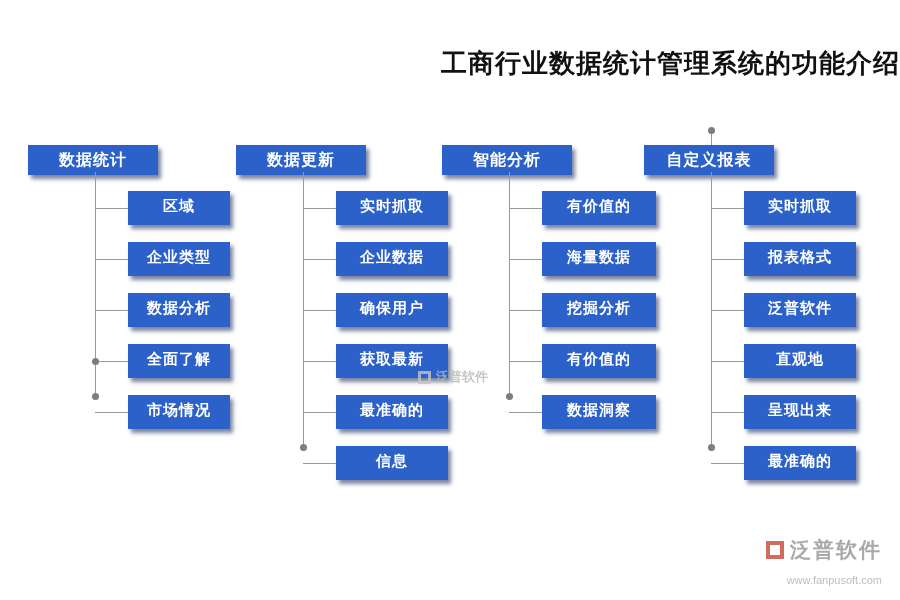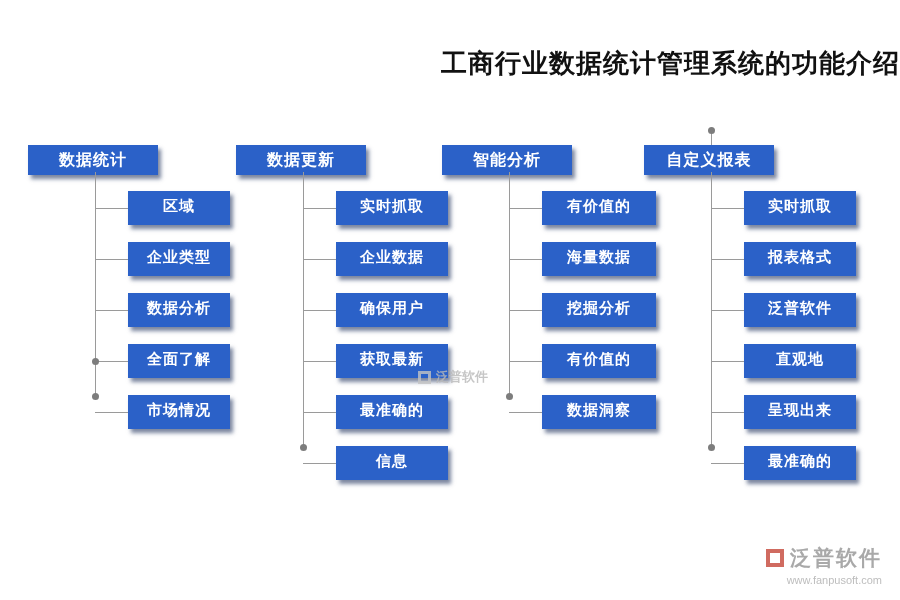--- a/index.html
+++ b/index.html
@@ -56,21 +56,21 @@
     font-family:"Liberation Sans","DejaVu Sans",sans-serif;
   }
   .wm-logo-sm{width:13px;height:13px;border:3px solid #c4c4c4;box-sizing:border-box;}
   .wm-br{
     position:absolute;right:18px;bottom:14px;text-align:right;
     font-family:"Liberation Sans","DejaVu Sans",sans-serif;
   }
   .wm-br .brand-row{display:flex;align-items:center;justify-content:flex-end;gap:6px;}
   .wm-logo{width:18px;height:18px;border:4px solid #c0392b;box-sizing:border-box;opacity:.75;}
   .wm-br .brand{font-size:21px;font-weight:bold;color:#a9a9a9;letter-spacing:2px;}
-  .wm-br .url{font-size:11px;color:#bdbdbd;margin-top:2px;}
+  .wm-br .url{font-size:11px;color:#bdbdbd;margin-top:10px;}
 </style>
 </head>
 <body>
 
 <div id="stage">
 
   <div class="page-title">工商行业数据统计管理系统的功能介绍</div>
 
   <div class="col col1">
     <div class="box hdr">数据统计</div>

